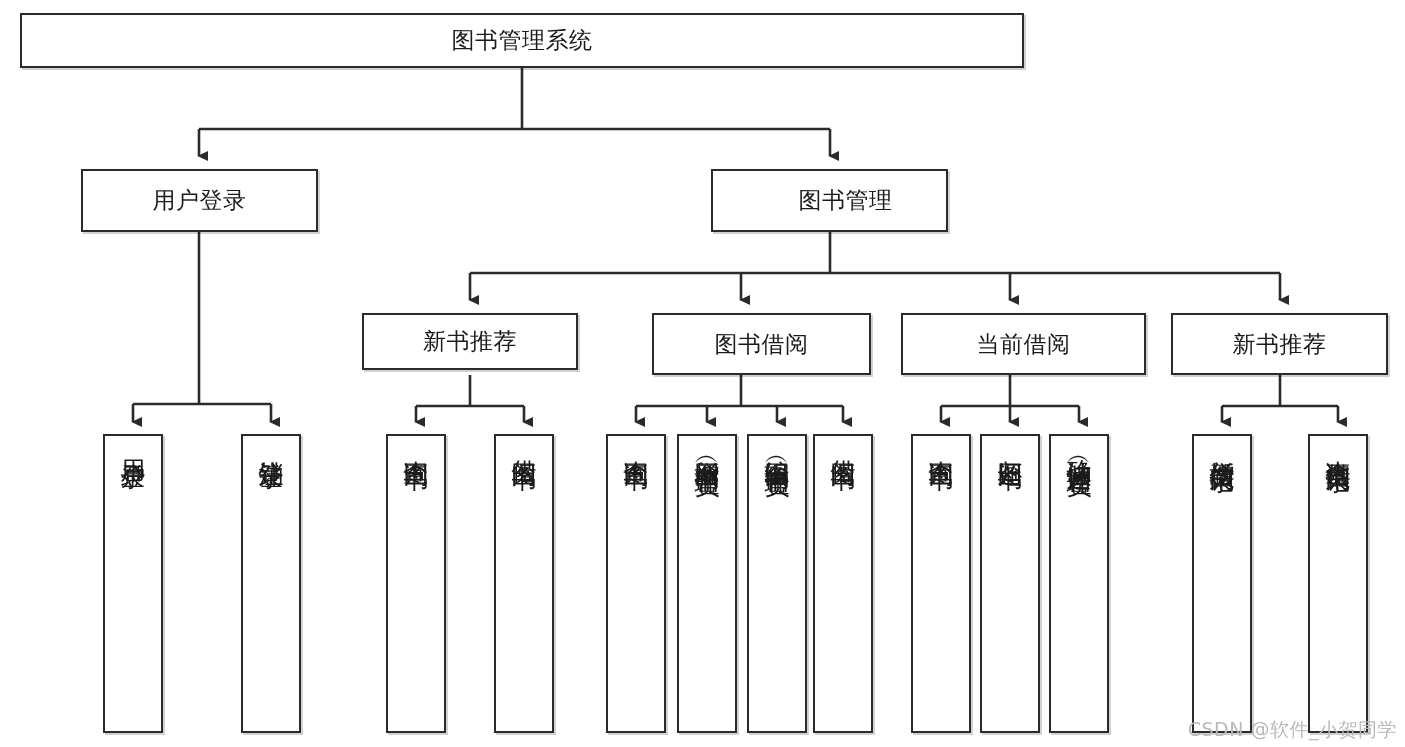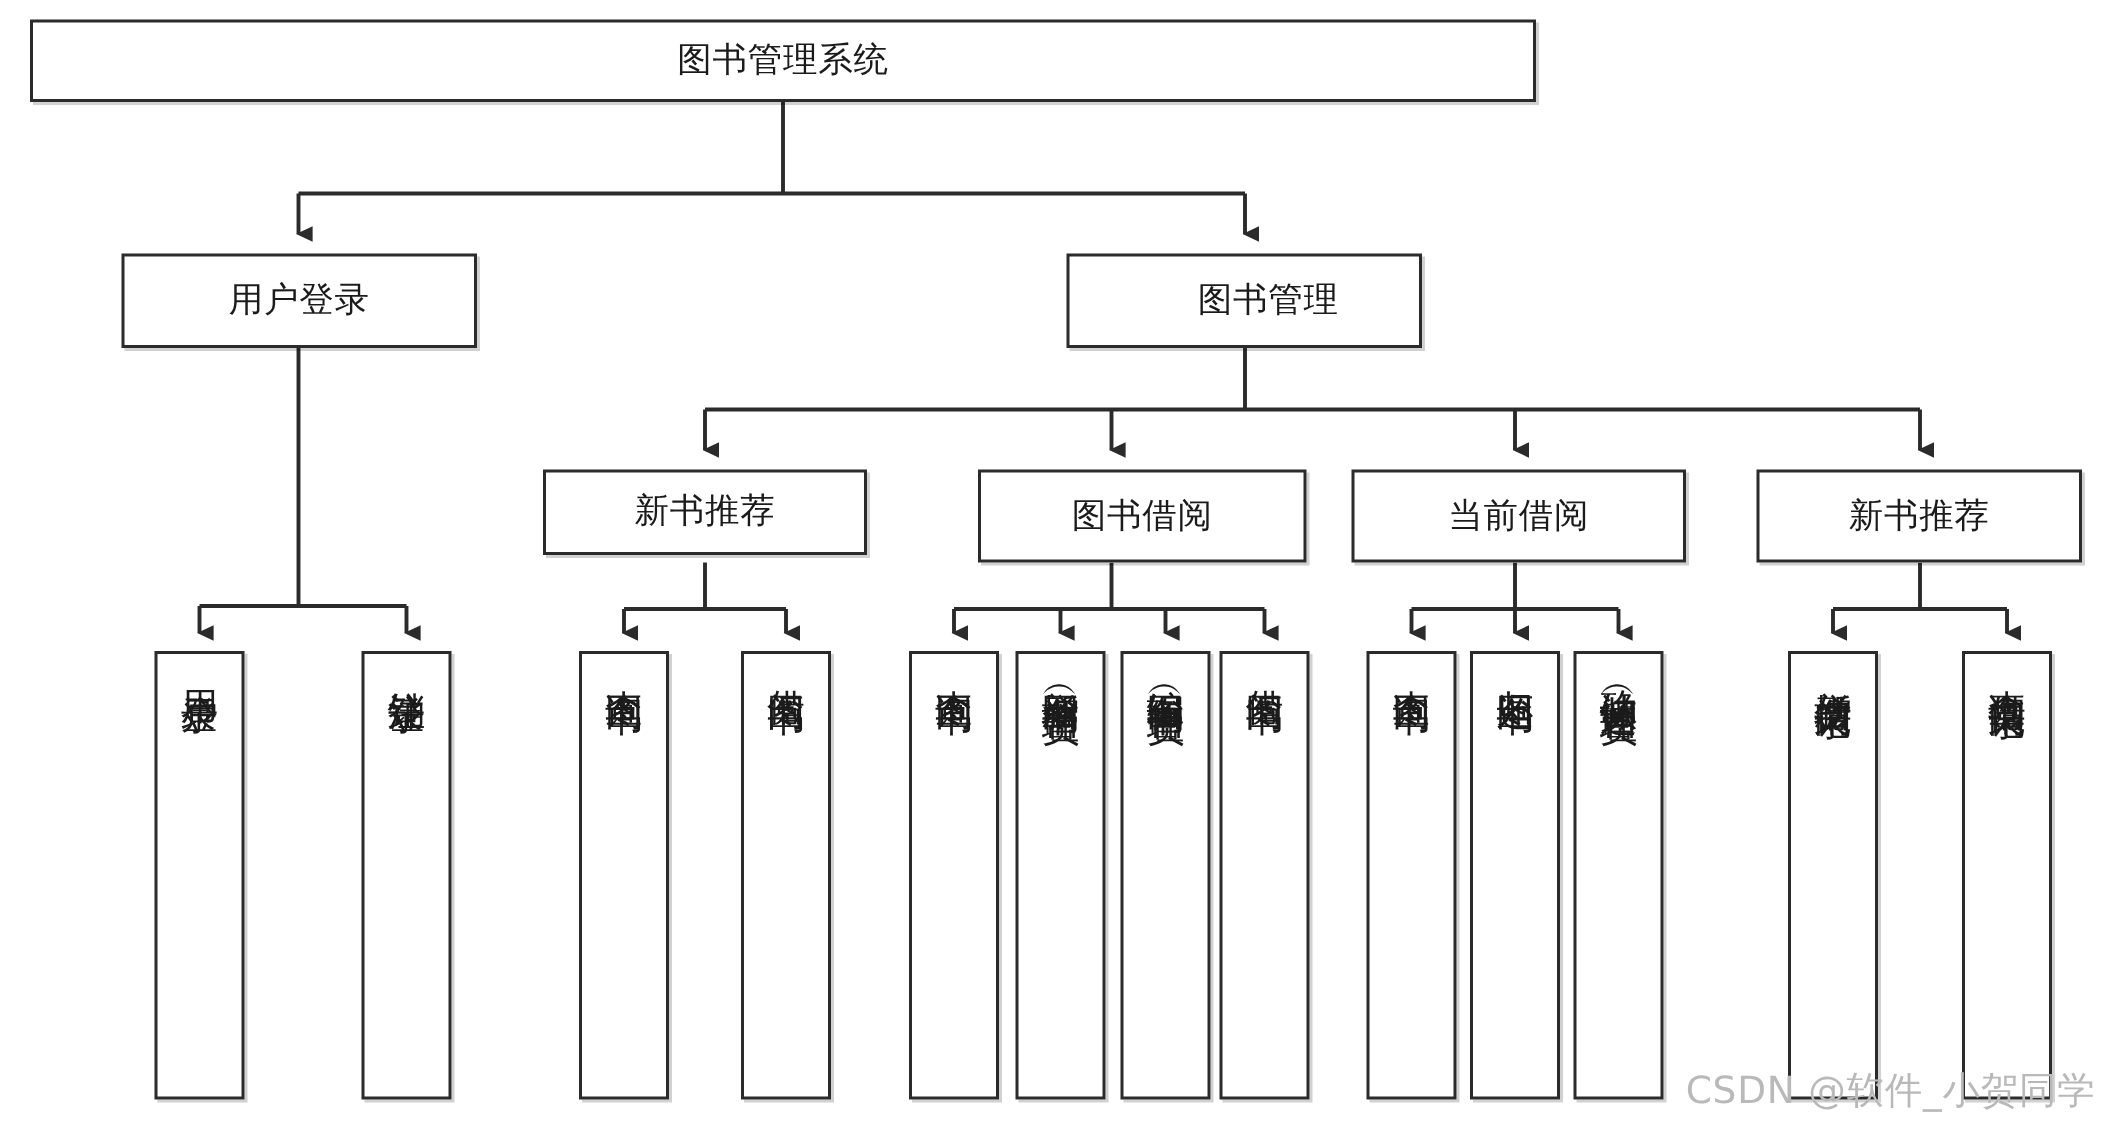--- a/index.html
+++ b/index.html
@@ -61,21 +61,21 @@
     text-orientation: upright;
     font-size: 25px;
     line-height: 1.0;
     letter-spacing: 2px;
     white-space: nowrap;
   }
   #watermark {
     position: absolute;
     right: 8px;
     bottom: 4px;
-    font-size: 25px;
+    font-size: 19px;
     color: #b9b9b9;
     letter-spacing: 0.5px;
     z-index: 5;
     white-space: nowrap;
     font-family: "DejaVu Sans", "Liberation Sans", sans-serif;
   }
 </style>
 </head>
 <body>
 
@@ -141,21 +141,21 @@
   <div class="node h" style="left:711px; top:169px; width:237px; height:63px;padding-left:32px;">
     <span class="label">图书管理</span>
   </div>
 
   <div class="node h" style="left:362px; top:313px; width:216px; height:57px;">
     <span class="label">新书推荐</span>
   </div>
   <div class="node h" style="left:632px; top:313px; width:219px; height:62px;margin-left:20px;">
     <span class="label">图书借阅</span>
   </div>
-  <div class="node h" style="left:901px; top:313px; width:223px; height:62px;align-items:center;">
+  <div class="node h" style="left:901px; top:313px; width:245px; height:62px;align-items:center;">
     <span class="label">当前借阅</span>
   </div>
   <div class="node h" style="left:1171px; top:313px; width:217px; height:62px;">
     <span class="label">新书推荐</span>
   </div>
 
   <div class="node v" style="left:103px; top:434px; width:60px; height:299px;">
     <span class="label">用户登录</span>
   </div>
   <div class="node v" style="left:241px; top:434px; width:60px; height:299px;">

